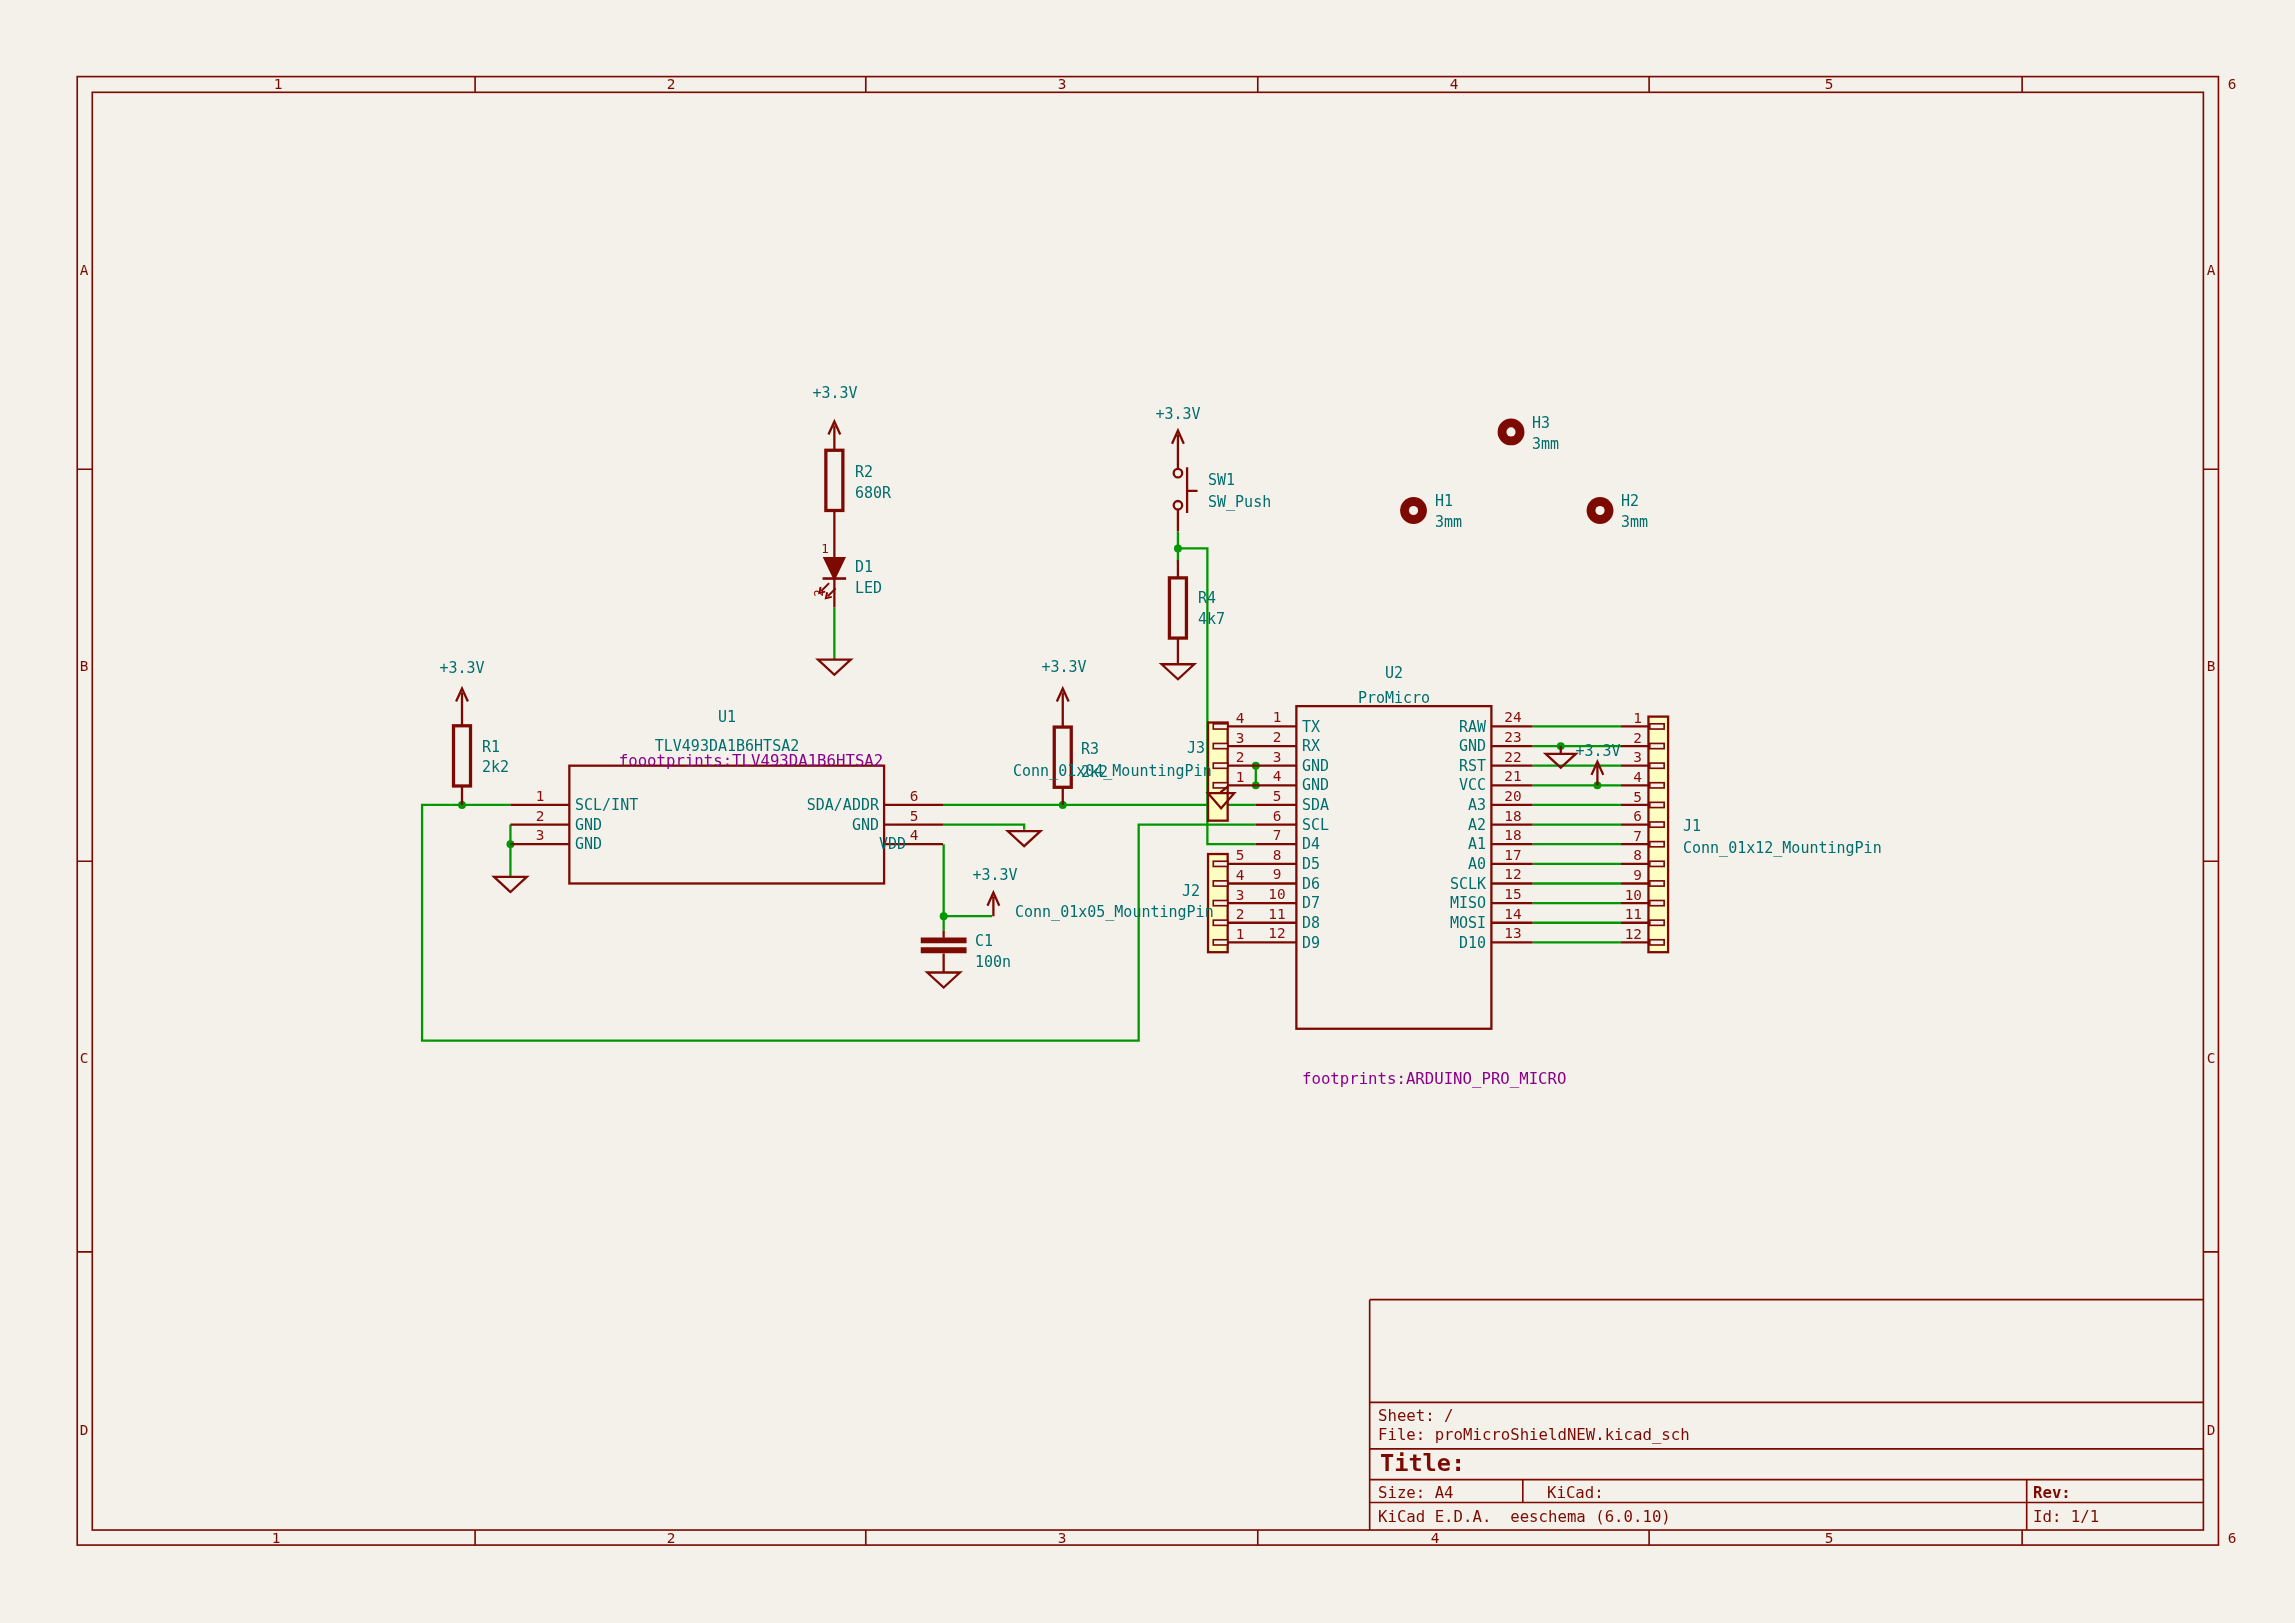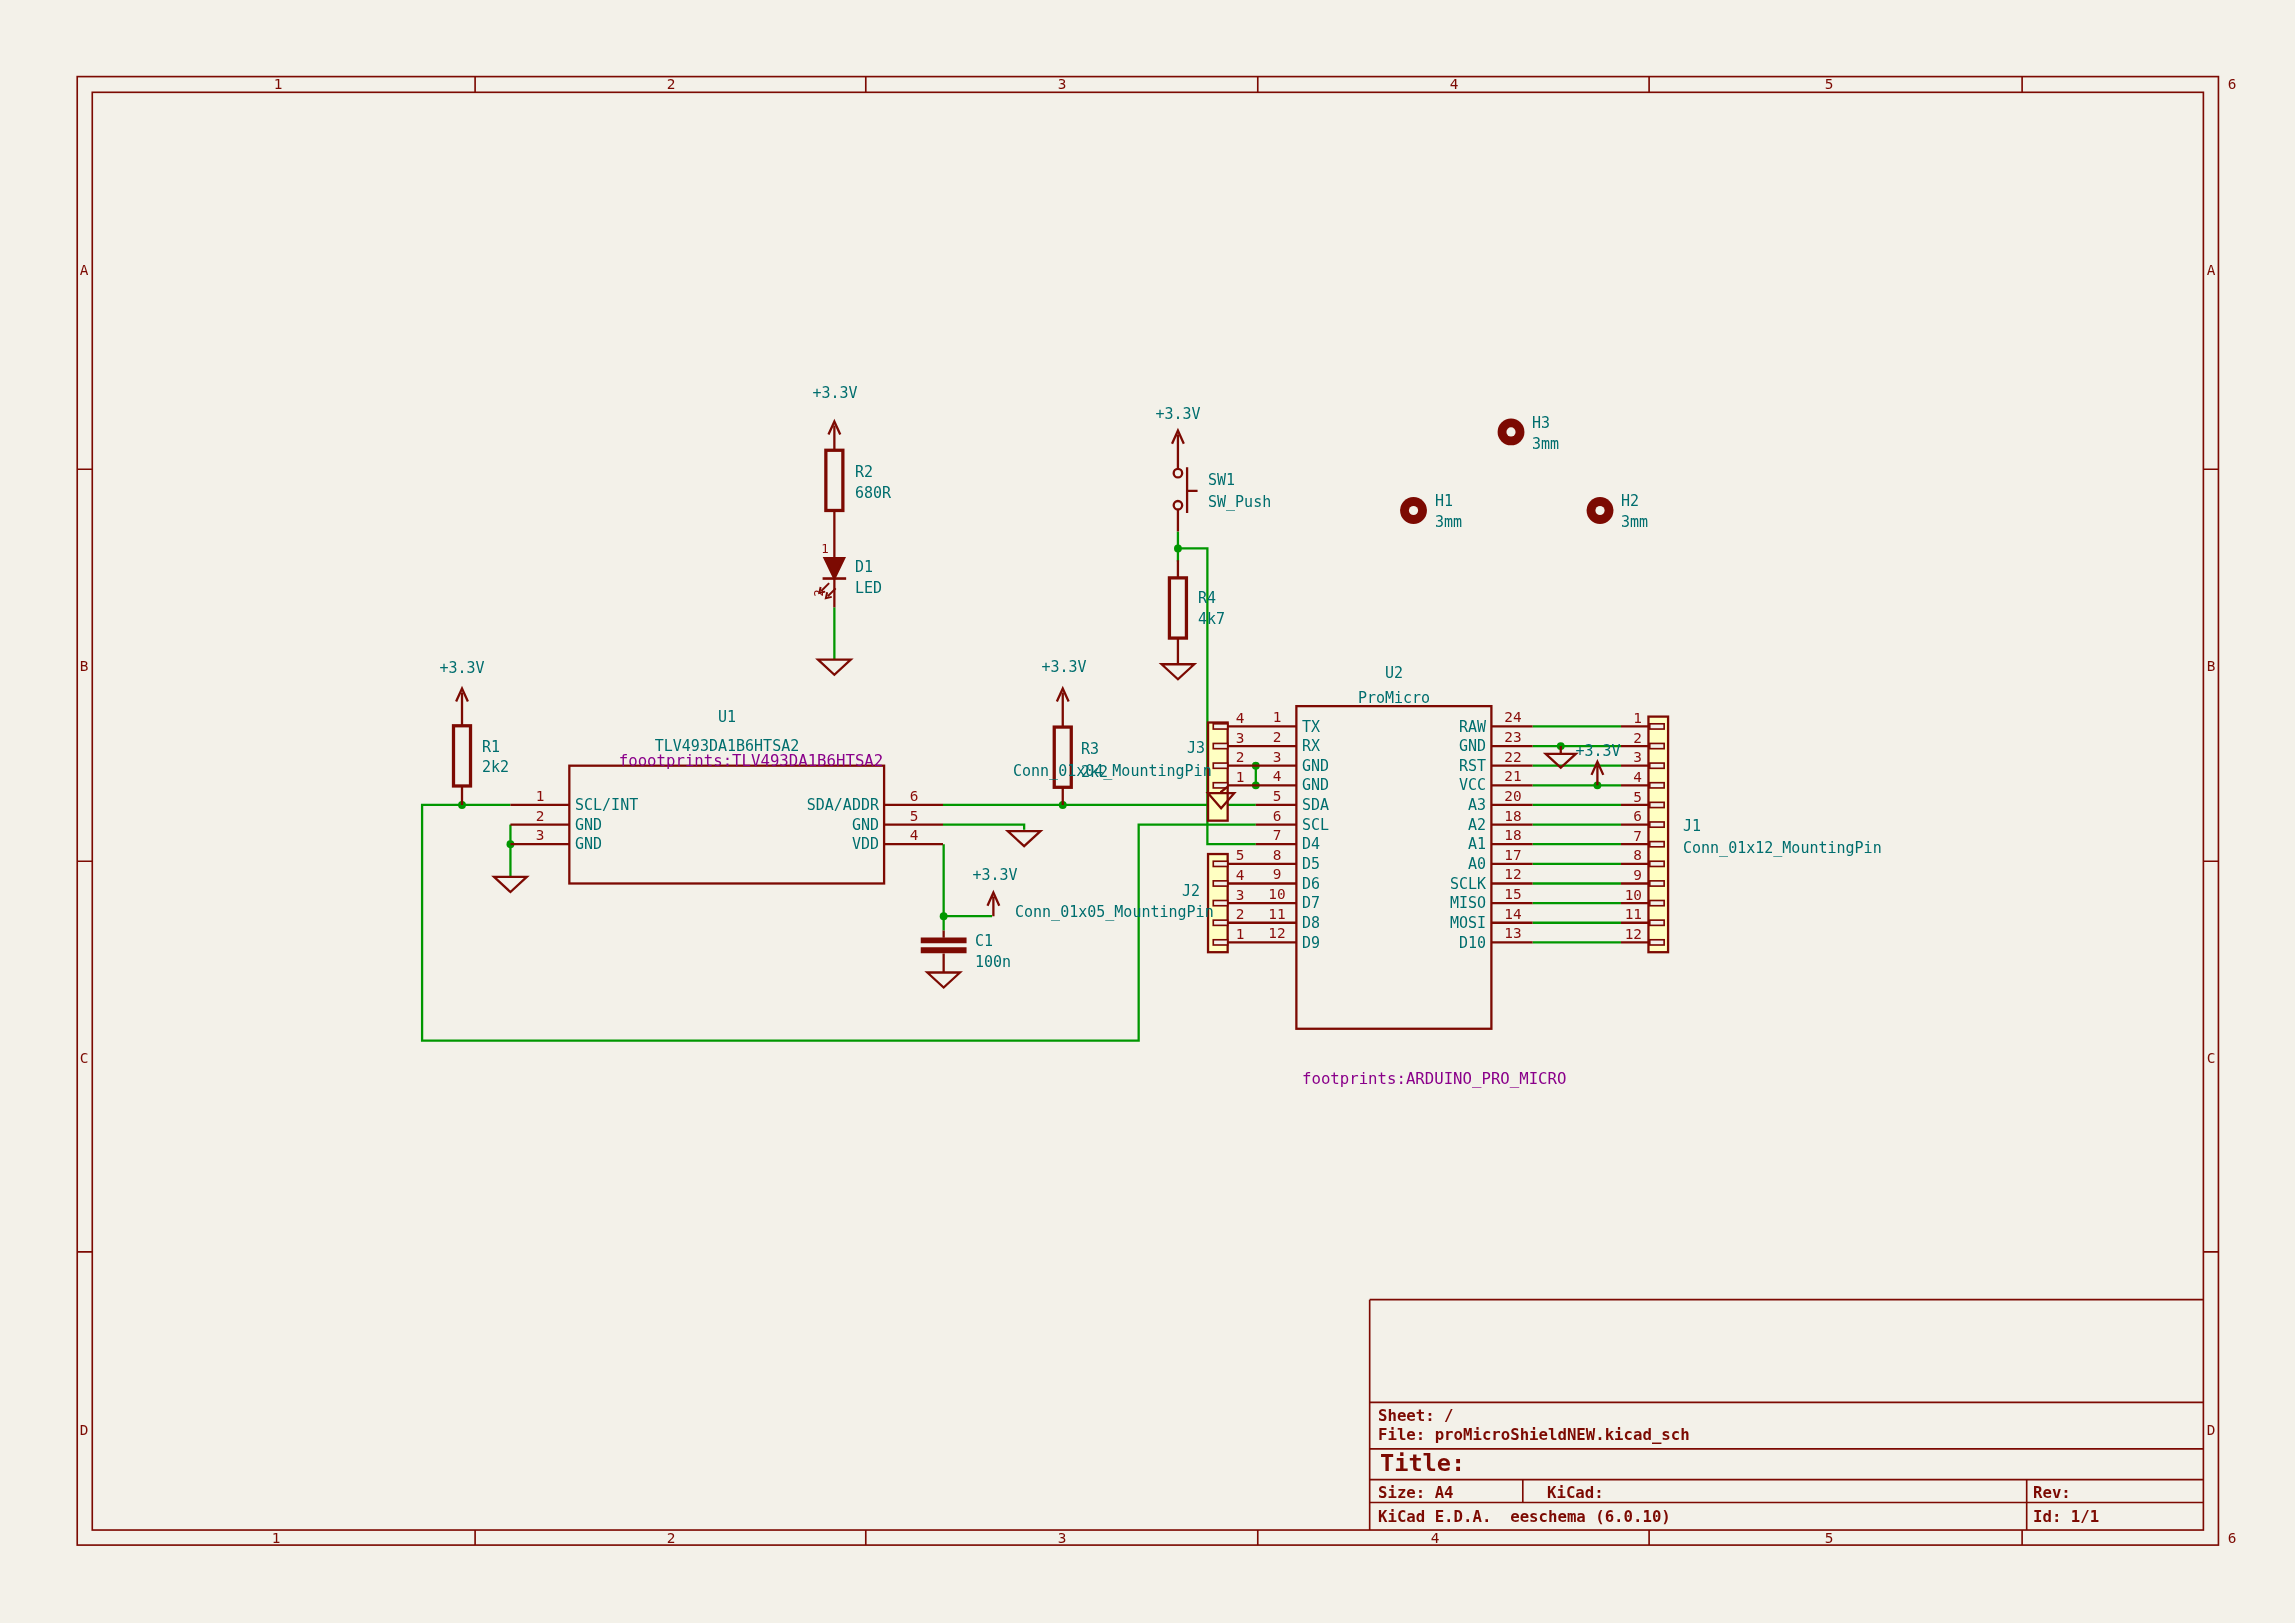--- a/index.html
+++ b/index.html
@@ -8,21 +8,21 @@
     background:#F3F1E9;
     font-family:"DejaVu Sans Mono", monospace;
     overflow:hidden;
   }
   #canvas{position:absolute;left:0;top:0;width:2295px;height:1623px;}
   svg{position:absolute;left:0;top:0;}
   .txt{position:absolute;line-height:1;white-space:pre;}
   .t{color:#006E6E;font-size:15px;}          
   .n{color:#8A0D0A;font-size:14.4px;}          
   .p{color:#8A008A;font-size:15.7px;margin-left:24px;}          
-  .tb{color:#7C0A02;font-size:15.7px;font-weight:bold;}         
+  .tb{color:#7C0A02;font-size:15.7px;}         
   .bd{color:#7C0A02;font-size:14.4px;}         
   .big{font-size:23.6px;font-weight:bold;}
   .bold{font-weight:bold;}
   .sm{font-size:12.4px;}
   .ctr{transform:translate(-50%,-50%);}
   .l{transform:translateY(-50%);}
   .r{transform:translate(-100%,-50%);}
   .rot{transform:translate(-50%,-50%) rotate(-90deg);}
 </style>
 </head>
@@ -224,21 +224,21 @@
 <span class="txt t ctr" style="left:727px;top:746px">TLV493DA1B6HTSA2</span>
 <span class="txt p ctr" style="left:727px;top:761px">foootprints:TLV493DA1B6HTSA2</span>
 <span class="txt t l" style="left:575px;top:805px">SCL/INT</span>
 <span class="txt t l" style="left:575px;top:825px">GND</span>
 <span class="txt t l" style="left:575px;top:844px">GND</span>
 <span class="txt n ctr" style="left:540px;top:796px">1</span>
 <span class="txt n ctr" style="left:540px;top:816px">2</span>
 <span class="txt n ctr" style="left:540px;top:835px">3</span>
 <span class="txt t r" style="left:879px;top:805px">SDA/ADDR</span>
 <span class="txt t r" style="left:879px;top:825px">GND</span>
-<span class="txt t r" style="left:879px;top:844px">VDD</span>
+<span class="txt t r" style="left:906px;top:844px">VDD</span>
 <span class="txt n ctr" style="left:914px;top:796px">6</span>
 <span class="txt n ctr" style="left:914px;top:816px">5</span>
 <span class="txt n ctr" style="left:914px;top:835px">4</span>
 
 <span class="txt t l" style="left:482px;top:747px">R1</span>
 <span class="txt t l" style="left:482px;top:767px">2k2</span>
 <span class="txt t l" style="left:855px;top:472px">R2</span>
 <span class="txt t l" style="left:855px;top:493px">680R</span>
 <span class="txt t l" style="left:1081px;top:749px">R3</span>
 <span class="txt t l" style="left:1081px;top:772px">2k2</span>

